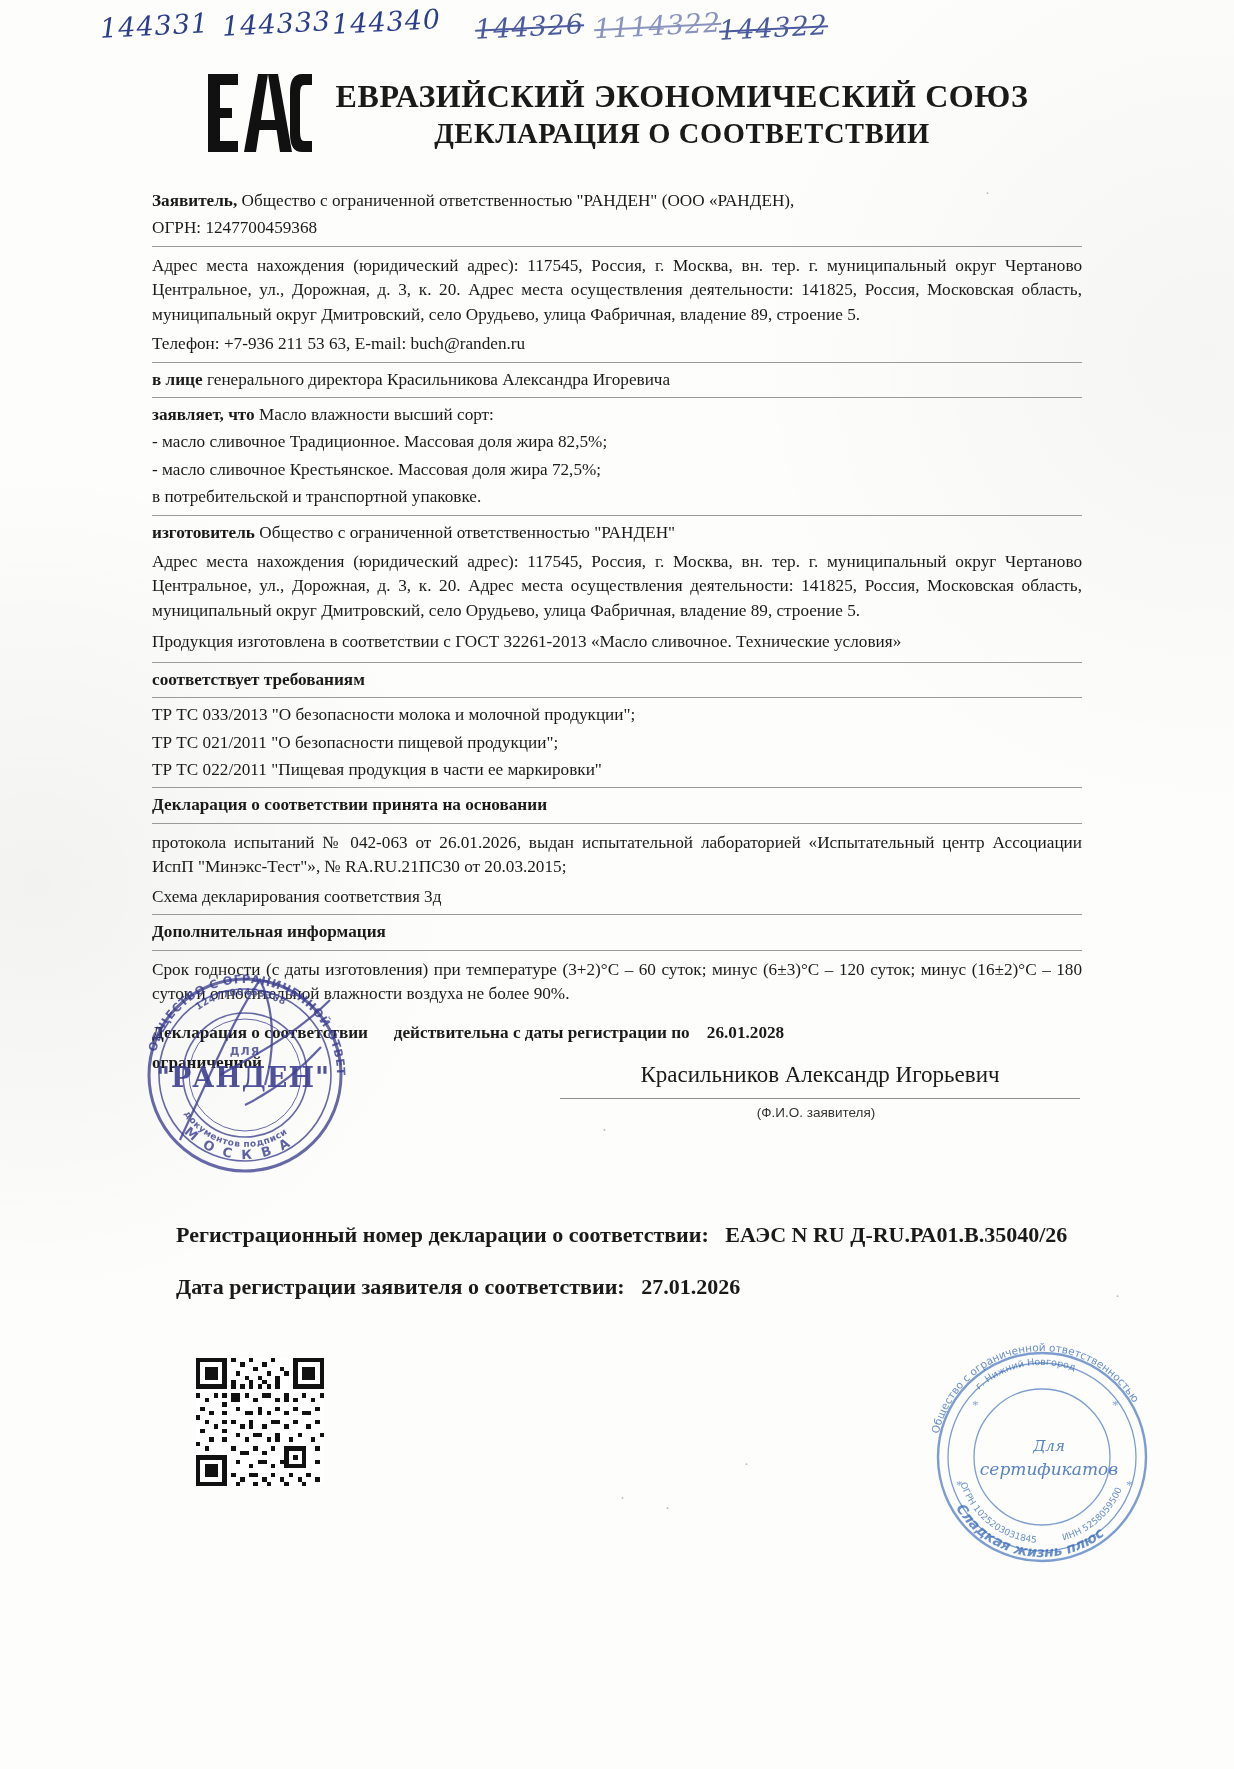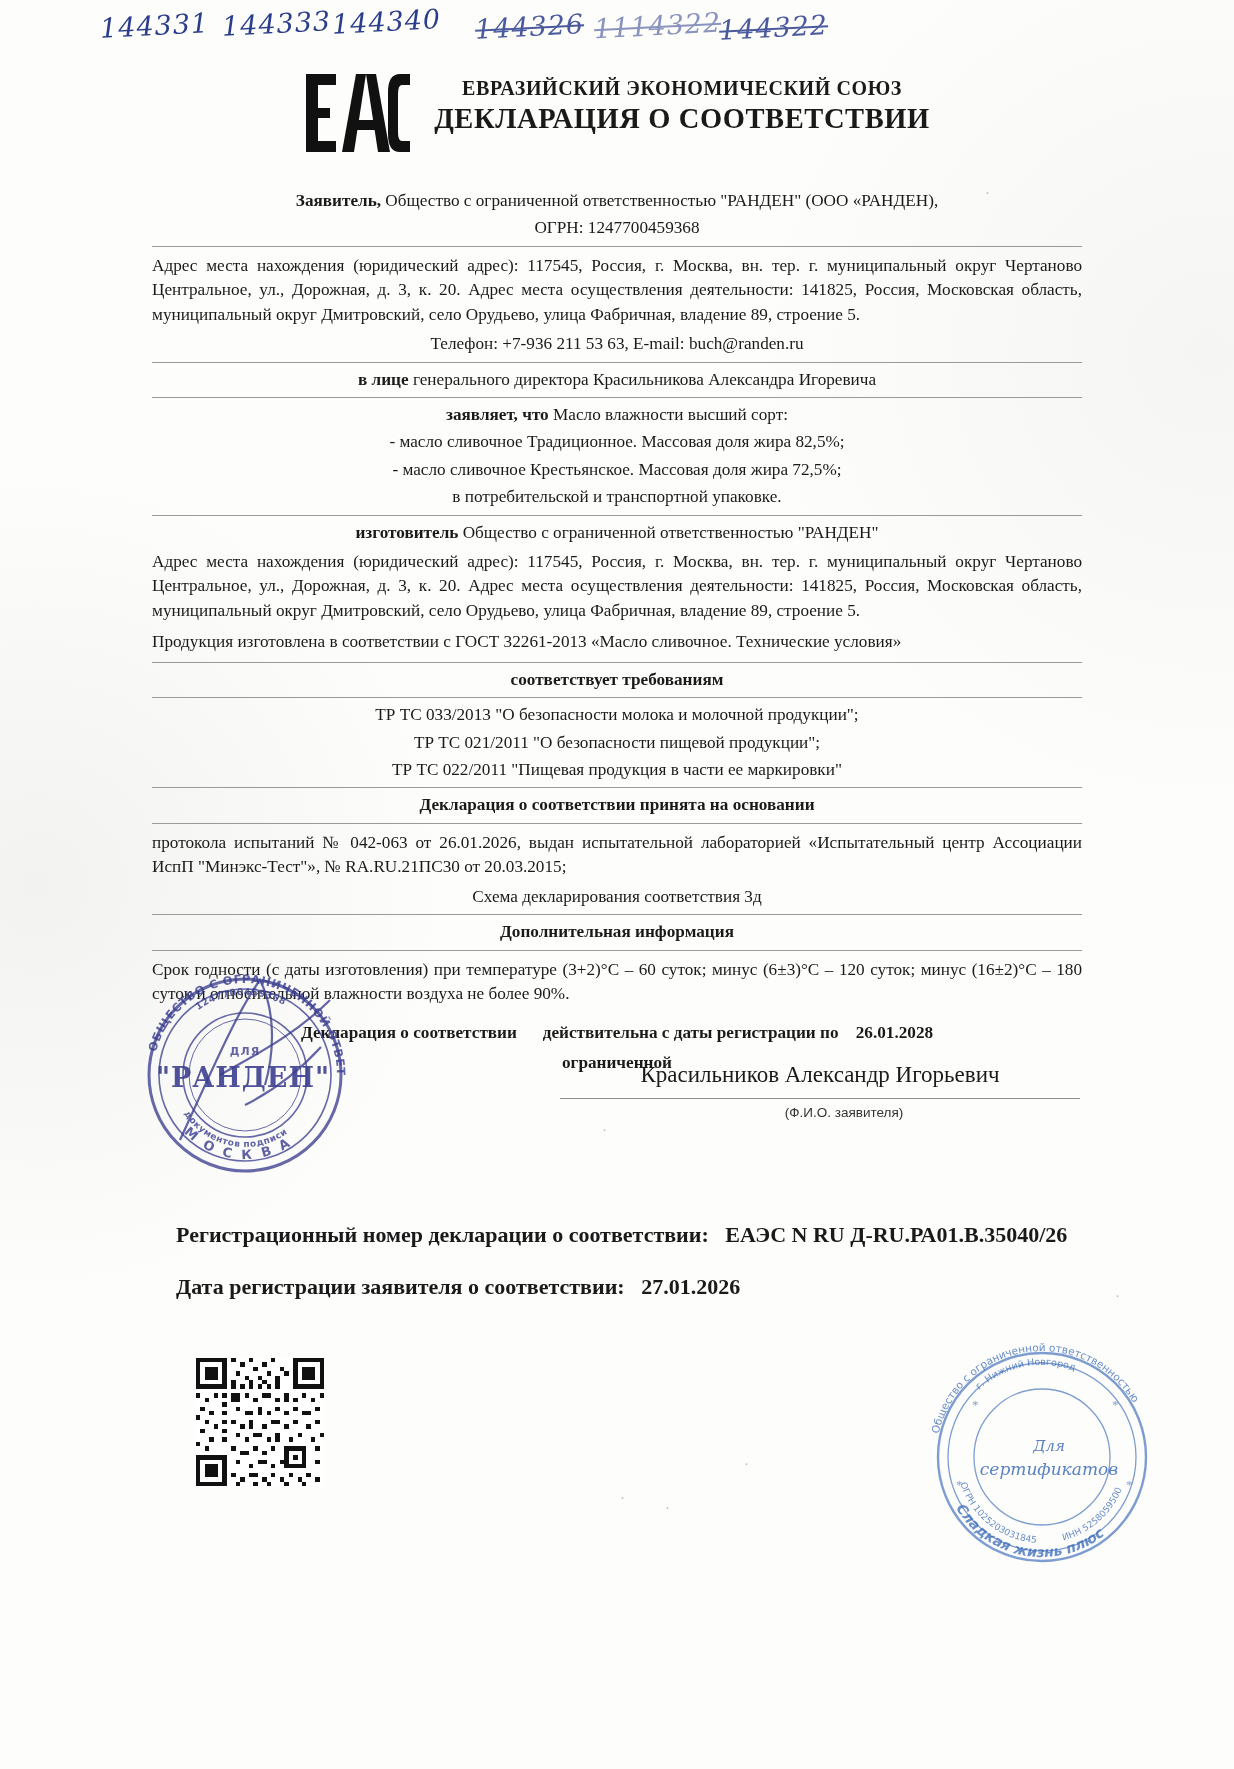--- a/index.html
+++ b/index.html
@@ -58,44 +58,45 @@
     width:108px; height:86px;
     margin-right:22px;
     flex:0 0 auto;
     position:relative;
   }
   .hdr-text{
     text-align:center;
     padding-top:6px;
   }
   .hdr-text .l1{
-    font-size:20px;
+    font-size:32px;
     font-weight:bold;
     letter-spacing:.6px;
     line-height:1.25;
     white-space:nowrap;
+    text-align:right;
   }
   .hdr-text .l2{
     font-size:28.5px;
     font-weight:bold;
     letter-spacing:.6px;
     line-height:1.25;
     white-space:nowrap;
   }
 
   
   .doc{
     position:absolute;
     top:188px;
     left:152px;
     width:930px;
     font-size:17.2px;
     line-height:1.42;
   }
-  .row{ padding:3px 0 4px 0;text-align:center; }
+  .row{ padding:3px 0 4px 0; }
   .row.tight{ padding:1px 0 2px 0; }
   .b{ font-weight:bold; }
   .hr{
     border:0;
     border-top:1px solid #9a9a9a;
     margin:3px 0 4px 0;
     height:0;
   }
   .just{ text-align:justify;font-family:Liberation Serif, serif; }
   .sp{ white-space:pre; }
@@ -110,21 +111,21 @@
     position:absolute;
     top:1062px;
     left:560px;
     width:520px;
     text-align:center;
     font-size:23px;
   }
   .sig-cap{
     position:absolute;
     top:1105px;
-    left:584px;
+    left:556px;
     width:520px;
     text-align:center;
     font-size:13.5px;
     font-family:"Liberation Sans", sans-serif;
     color:#333;
   }
 
   .regline{
     position:absolute;
     left:176px;

